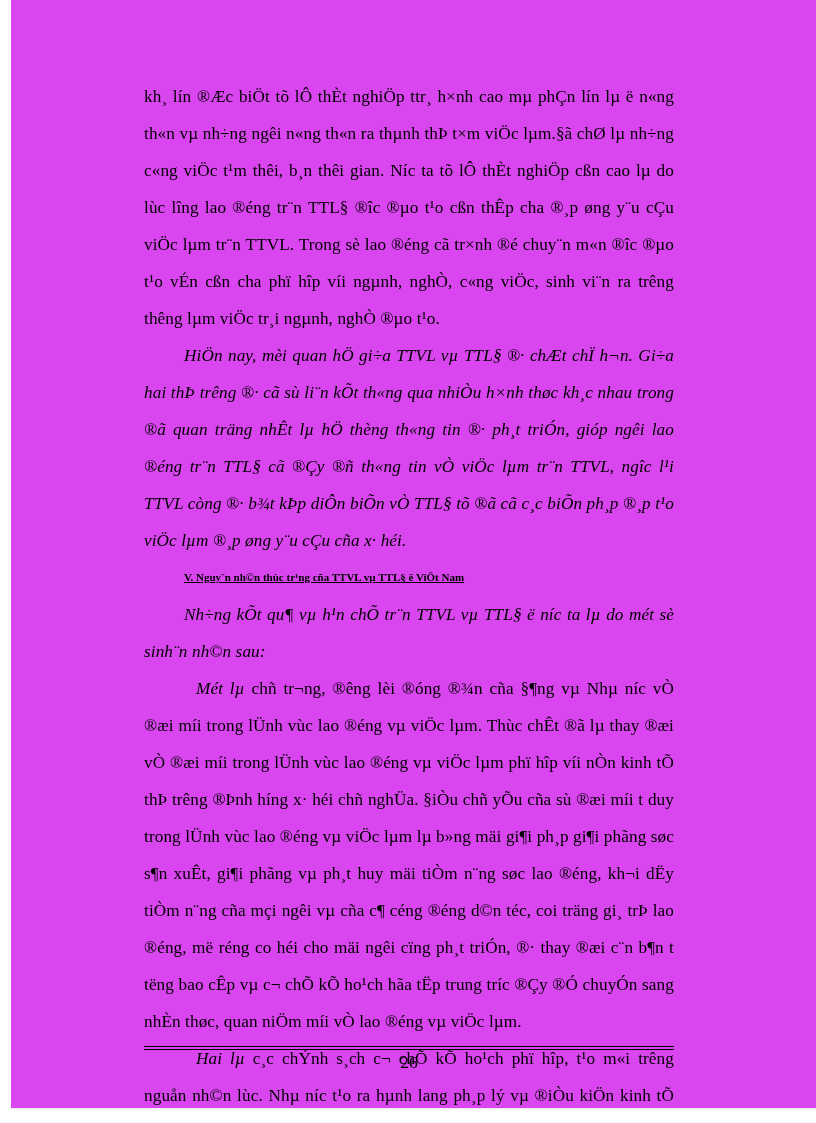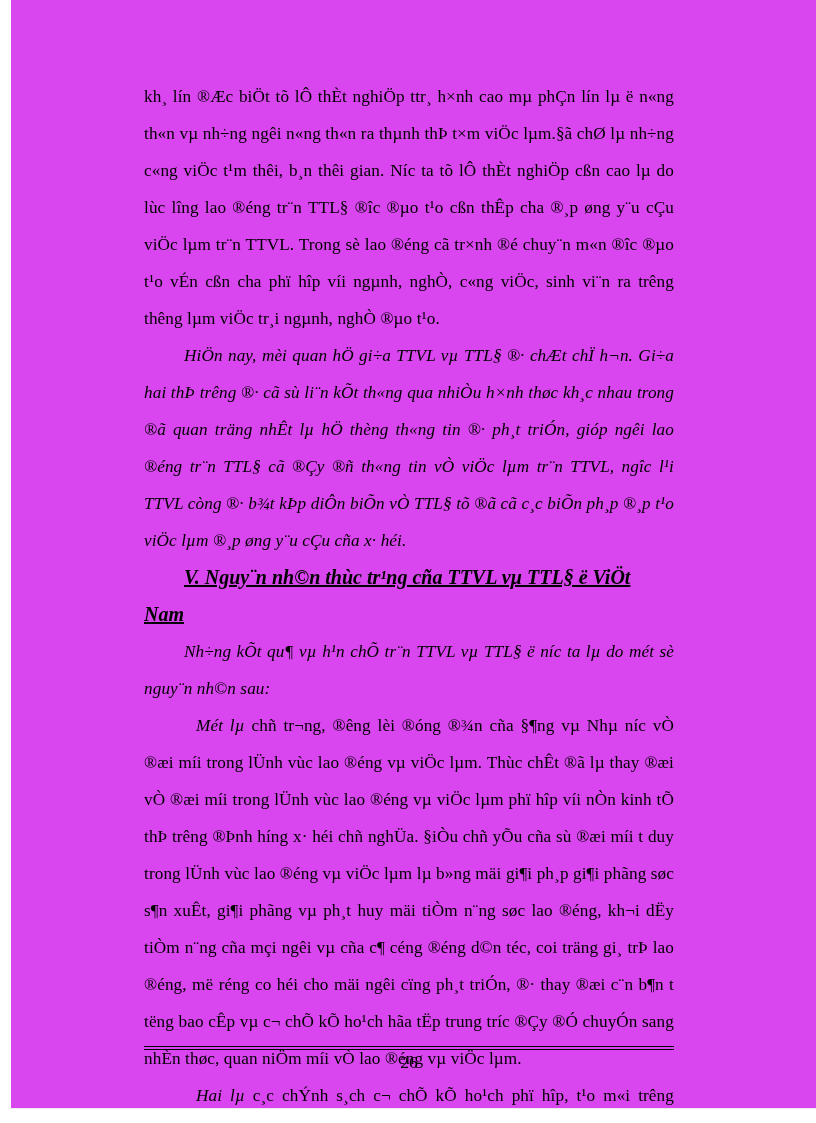--- a/index.html
+++ b/index.html
@@ -39,24 +39,23 @@
   }
   .para.indent {
     text-indent: 40px;
     font-style: italic;
   }
   .para.italic-lead {
     text-indent: 40px;
   }
   .heading {
     margin: 0;
-    font-size: 20px;
+    font-size: 11px;
     line-height: 37px;
     text-indent: 40px;
-    font-style: italic;
   }
   .heading .hd-inner {
     font-weight: bold;
     text-decoration: underline;
   }
   .it {
     font-style: italic;
     margin-left: 12px;
   }
   .footer-rule {
@@ -95,21 +94,21 @@
 <div class="page">
 
   <div class="content">
 
     <p class="para">kh¸ lín ®Æc biÖt tõ lÔ thÈt nghiÖp ttr¸ h×nh cao mµ phÇn lín lµ ë n«ng th«n vµ nh÷ng ngêi  n«ng th«n ra thµnh thÞ t×m viÖc lµm.§ã chØ lµ nh÷ng c«ng viÖc t¹m thêi, b¸n thêi gian. Níc  ta tõ lÔ thÈt nghiÖp cßn cao lµ do lùc lîng lao ®éng tr¨n TTL§ ®îc  ®µo t¹o cßn thÊp cha  ®¸p øng y¨u cÇu viÖc lµm tr¨n TTVL. Trong sè lao ®éng cã tr×nh ®é chuy¨n m«n ®îc  ®µo t¹o vÉn cßn cha  phï hîp víi ngµnh, nghÒ, c«ng viÖc, sinh vi¨n ra trêng  thêng  lµm viÖc tr¸i ngµnh, nghÒ ®µo t¹o.</p>
 
     <p class="para indent">HiÖn nay, mèi quan hÖ gi÷a  TTVL vµ TTL§ ®· chÆt chÏ h¬n. Gi÷a hai thÞ trêng  ®· cã sù li¨n  kÕt th«ng qua nhiÒu  h×nh thøc kh¸c nhau trong ®ã quan träng nhÊt lµ hÖ thèng th«ng tin ®· ph¸t triÓn, gióp ngêi  lao ®éng tr¨n TTL§ cã ®Çy ®ñ th«ng tin vÒ viÖc lµm tr¨n TTVL, ngîc  l¹i TTVL còng ®· b¾t kÞp diÔn biÕn vÒ TTL§ tõ ®ã cã c¸c biÕn ph¸p ®¸p t¹o viÖc lµm ®¸p øng y¨u cÇu cña x· héi.</p>
 
     <p class="heading"><span class="hd-inner">V. Nguy¨n nh©n  thùc tr¹ng cña TTVL vµ TTL§ ë ViÖt Nam</span></p>
 
-    <p class="para indent">Nh÷ng kÕt qu¶ vµ h¹n chÕ tr¨n TTVL vµ TTL§ ë níc  ta lµ do mét sè nguy¨n nh©n sau:</p>
+    <p class="para indent">Nh÷ng kÕt qu¶ vµ h¹n chÕ tr¨n TTVL vµ TTL§ ë níc  ta lµ do mét sè sinh¨n nh©n sau:</p>
 
     <p class="para italic-lead"><span class="it">Mét lµ</span><span> chñ tr¬ng,  ®êng  lèi ®óng ®¾n cña §¶ng vµ Nhµ níc   vÒ ®æi míi trong lÜnh vùc lao ®éng vµ viÖc lµm. Thùc chÊt ®ã lµ thay ®æi vÒ ®æi míi trong lÜnh vùc lao ®éng vµ viÖc lµm phï hîp víi nÒn kinh tÕ thÞ trêng  ®Þnh híng  x· héi chñ nghÜa. §iÒu chñ yÕu cña sù  ®æi míi t  duy trong lÜnh vùc lao ®éng vµ viÖc lµm lµ b»ng mäi gi¶i ph¸p gi¶i phãng søc s¶n xuÊt, gi¶i phãng vµ ph¸t huy mäi tiÒm n¨ng søc lao ®éng, kh¬i dËy tiÒm n¨ng cña mçi ngêi  vµ cña c¶ céng ®éng d©n téc, coi träng gi¸ trÞ lao ®éng, më réng co héi cho mäi ngêi  cïng ph¸t triÓn, ®· thay ®æi c¨n b¶n t  tëng bao cÊp vµ c¬ chÕ kÕ ho¹ch hãa tËp trung tríc  ®Çy ®Ó chuyÓn sang nhÈn thøc, quan niÖm míi vÒ lao ®éng vµ viÖc lµm.</span></p>
 
     <p class="para italic-lead"><span class="it">Hai lµ</span><span> c¸c chÝnh s¸ch c¬ chÕ kÕ ho¹ch phï hîp, t¹o m«i trêng  nguån nh©n lùc. Nhµ níc  t¹o ra hµnh lang ph¸p lý vµ ®iÒu kiÖn kinh tÕ kü thuËt ®Ó cã m«i trêng  ®Çu t  lµnh m¹nh cña toµn x· héi, khuyÕn khÝch mäi ngêi  ®Çu t</span></p>
 
   </div>
 
   <div class="footer-rule"></div>
   <div class="page-number">26</div>
   <div class="bottom-edge"></div>

